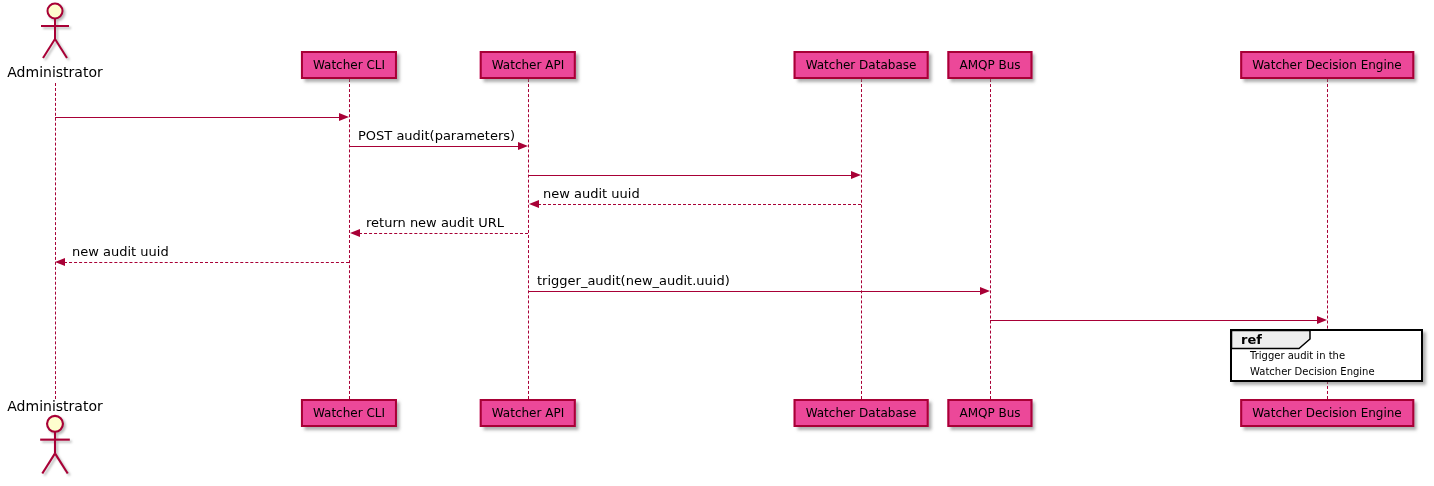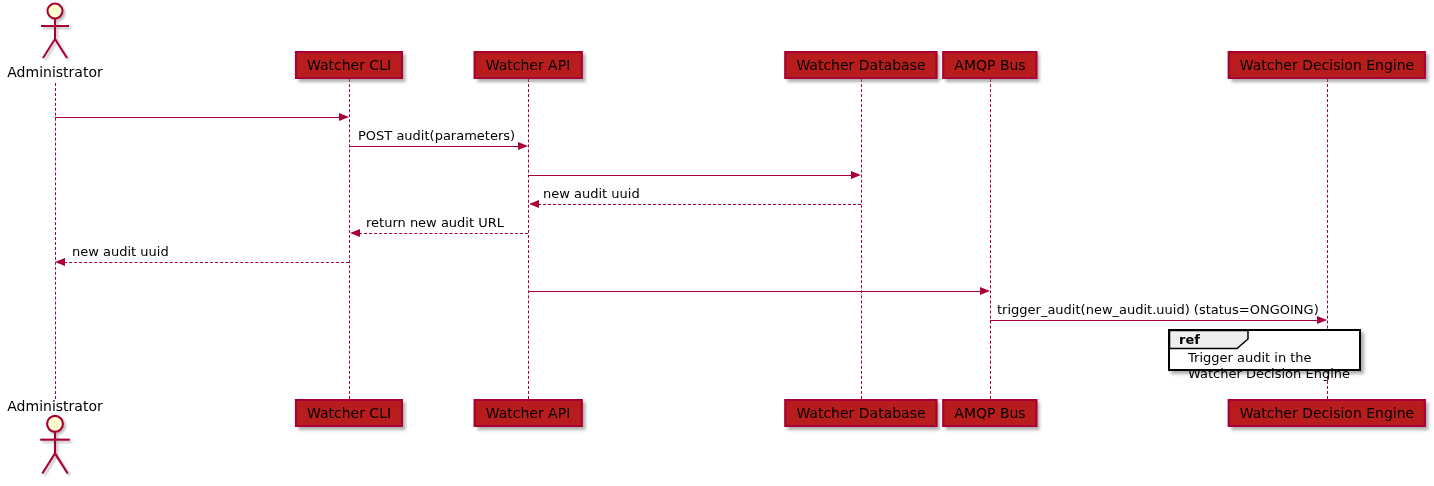--- a/index.html
+++ b/index.html
@@ -12,24 +12,24 @@
     overflow:hidden;
   }
   .lifeline{
     position:absolute;
     width:0;
     border-left:1px dashed #A80036;
   }
   .pbox{
     position:absolute;
     transform:translateX(-50%);
-    background:#b91c1c;
+    background:#ec4899;
     border:2px solid #A80036;
     box-shadow:3px 3px 3px rgba(120,120,120,0.6);
-    font-size:14px;
+    font-size:12px;
     line-height:24px;
     height:24px;
     padding:0 10px;
     white-space:nowrap;
     text-align:center;
     box-sizing:content-box;
   }
   .actor-label{
     position:absolute;
     transform:translateX(-50%);
@@ -69,21 +69,21 @@
     box-shadow:3px 3px 3px rgba(120,120,120,0.6);
     box-sizing:border-box;
   }
   .ref-header{position:absolute;left:-1px;top:-1px;}
   .ref-keyword{
     position:absolute;left:9px;top:1px;
     font-size:13px;font-weight:bold;
   }
   .ref-line{
     position:absolute;left:18px;
-    font-size:13px;white-space:nowrap;
+    font-size:10px;white-space:nowrap;
   }
 </style>
 </head>
 <body>
 
 <div class="canvas">
 
   <div class="lifeline" style="left:55px;top:83px;height:316px"></div>
   <div class="lifeline" style="left:349px;top:79px;height:320px"></div>
   <div class="lifeline" style="left:528px;top:79px;height:320px"></div>
@@ -121,28 +121,28 @@
   <div class="arr left" style="left:529px;top:200px"></div>
 
   <div class="mlabel" style="left:366px;top:215px">return new audit URL</div>
   <div class="mline dashed" style="left:359px;top:233px;width:169px"></div>
   <div class="arr left" style="left:350px;top:229px"></div>
 
   <div class="mlabel" style="left:72px;top:244px">new audit uuid</div>
   <div class="mline dashed" style="left:64px;top:262px;width:285px"></div>
   <div class="arr left" style="left:55px;top:258px"></div>
 
+  <div class="mlabel" style="left:537px;top:273px">trigger_audit(new_audit.uuid)</div>
   <div class="mline" style="left:529px;top:291px;width:452px"></div>
   <div class="arr right" style="left:980px;top:287px"></div>
 
-  <div class="mlabel" style="left:997px;top:302px">trigger_audit(new_audit.uuid) (status=ONGOING)</div>
   <div class="mline" style="left:990px;top:320px;width:328px"></div>
   <div class="arr right" style="left:1317px;top:316px"></div>
 
-  <div class="ref-frame" style="left:1168px;top:329px;width:193px;height:42px">
+  <div class="ref-frame" style="left:1230px;top:329px;width:193px;height:53px">
     <svg class="ref-header" width="80" height="20" viewBox="0 0 80 20">
       <polygon points="0.5,0.5 79,0.5 79,9 68,18.5 0.5,18.5" fill="#EEEEEE" stroke="#000000" stroke-width="1.5"></polygon>
     </svg>
     <div class="ref-keyword">ref</div>
     <div class="ref-line" style="top:19px">Trigger audit in the</div>
     <div class="ref-line" style="top:35px">Watcher Decision Engine</div>
   </div>
 
   <div class="pbox" style="left:349px;top:399px">Watcher CLI</div>
   <div class="pbox" style="left:528px;top:399px">Watcher API</div>

